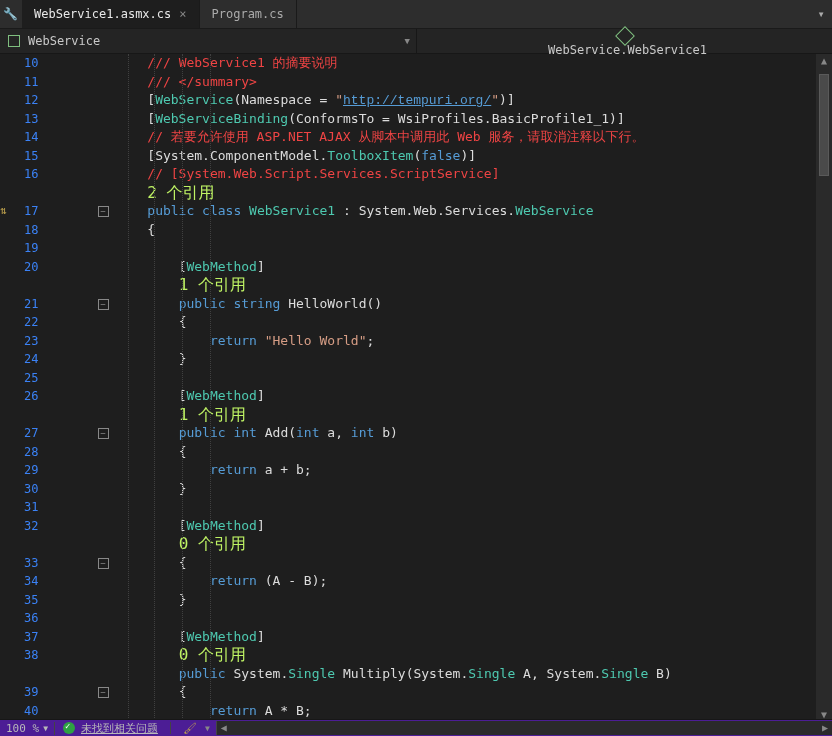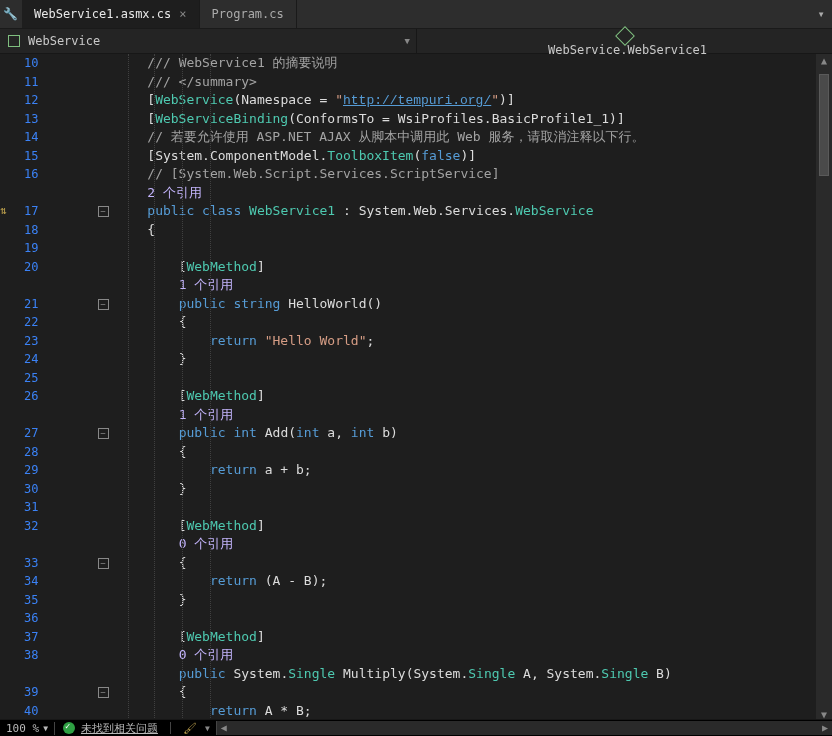--- a/index.html
+++ b/index.html
@@ -46,39 +46,39 @@
     padding-right:10px; box-sizing:border-box; background:#1e1e1e;
   }
   .fold-margin { width:26px; background:#1e1e1e; }
   .code-area {
     flex:1; background:#1e1e1e; position:relative; overflow:hidden;
   }
   .code-line { height:18.5px; line-height:18.5px; white-space:pre; font-size:13px; }
   .linenum-margin .code-line { font-size:12px; }
   .fold-margin .code-line { font-size:11px; text-align:center; color:#888;}
   .foldbox { display:inline-block; width:9px; height:9px; border:1px solid #888; line-height:8px; font-size:9px; text-align:center; color:#888;}
-  .c-comment { color:#a3a3a3; }
+  .c-comment { color:#ef4444; }
   .c-keyword { color:#569cd6; }
   .c-type    { color:#4ec9b0; }
   .c-string  { color:#d69d85; }
   .c-link    { color:#569cd6; text-decoration:underline;font-family:Liberation Mono, monospace; }
   .c-plain   { color:#dcdcdc; }
-  .c-codelens{ color:#c4b5fd; font-size:13px; }
+  .c-codelens{ color:#bef264; font-size:16px; }
   .c-indicator { color:#bfa24d; font-size:11px; }
   .guide { position:absolute; top:0; bottom:0; width:0; border-left:1px dotted #404040; }
   .g1 { left:12px; } .g2 { left:38px; } .g3 { left:66px; } .g4 { left:94px; }
 
   .vscroll {
     width:16px; background:#2a2a2a; position:relative;
   }
   .vscroll .arrow { height:14px; color:#888; text-align:center; font-size:10px; line-height:14px; }
   .vscroll .thumb { position:absolute; left:3px; right:3px; top:20px; height:100px; background:#4a4a4a; border:1px solid #5a5a5a;}
 
   .statusbar {
-    position:absolute; left:0; right:0; bottom:0; height:16px; background:#000000;
+    position:absolute; left:0; right:0; bottom:0; height:16px; background:#4c1d95;
     display:flex; align-items:center; color:#b9b9b9; font-size:11px;
     border-top:1px solid #171717;
   }
   .zoom { padding:0 6px; border-right:1px solid #444; display:flex; align-items:center; }
   .zoom .tri { font-size:8px; margin-left:4px; }
   .st-issue { display:flex; align-items:center; padding:0 8px;text-decoration:underline; }
   .dot-ok { width:12px;height:12px;border-radius:50%;background:#2ea043;display:inline-block;margin-right:6px;position:relative;}
   .dot-ok::after{content:"✓";color:#fff;font-size:9px;position:absolute;left:2px;top:-1px;}
   .st-sep { width:1px; height:12px; background:#444; margin:0 4px; }
   .hscroll-track { flex:1; height:14px; background:#2a2a2a; margin-left:6px; position:relative; border-left:1px solid #444;}

